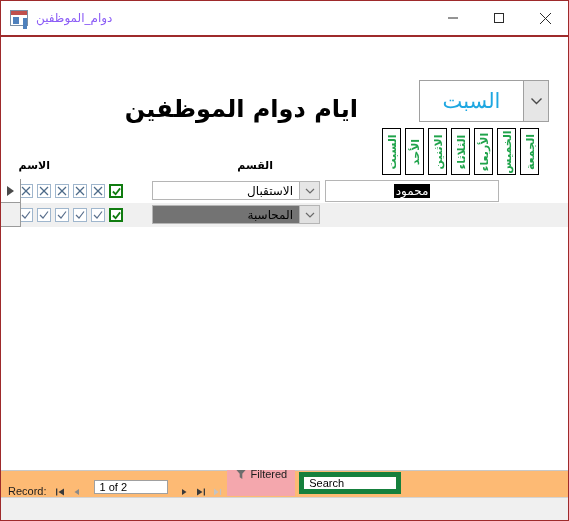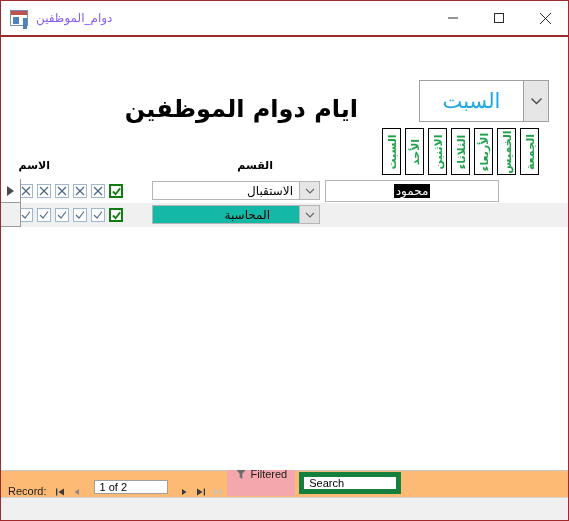--- a/index.html
+++ b/index.html
@@ -130,21 +130,21 @@
     background:#ffffff;
   }
   .cb.plain{border:1px solid #9fb6cd;}
   .cb.focus{border:2px solid #107c10;}
   .cb svg{display:block;}
   .dept-cell{
     width:168px;height:19px;margin-right:5px;margin-top:2px;
     border:1px solid #b5b5b5;box-sizing:border-box;background:#ffffff;
     display:flex;flex-direction:row-reverse;align-items:stretch;
   }
-  .alt .dept-cell{background:#14b8a6;gap:23px;}
+  .alt .dept-cell{background:#737373;}
   .dept-text{
     flex:1;display:flex;align-items:center;padding-right:6px;
     font-family:"DejaVu Sans","Liberation Sans",sans-serif;
     font-size:12px;color:#000000;white-space:nowrap;
   }
   .dept-btn{
     width:19px;background:#e6e6e6;border-left:1px solid #b5b5b5;
     display:flex;align-items:center;justify-content:center;
   }
   .alt .dept-btn{background:#e1e1e1;}

